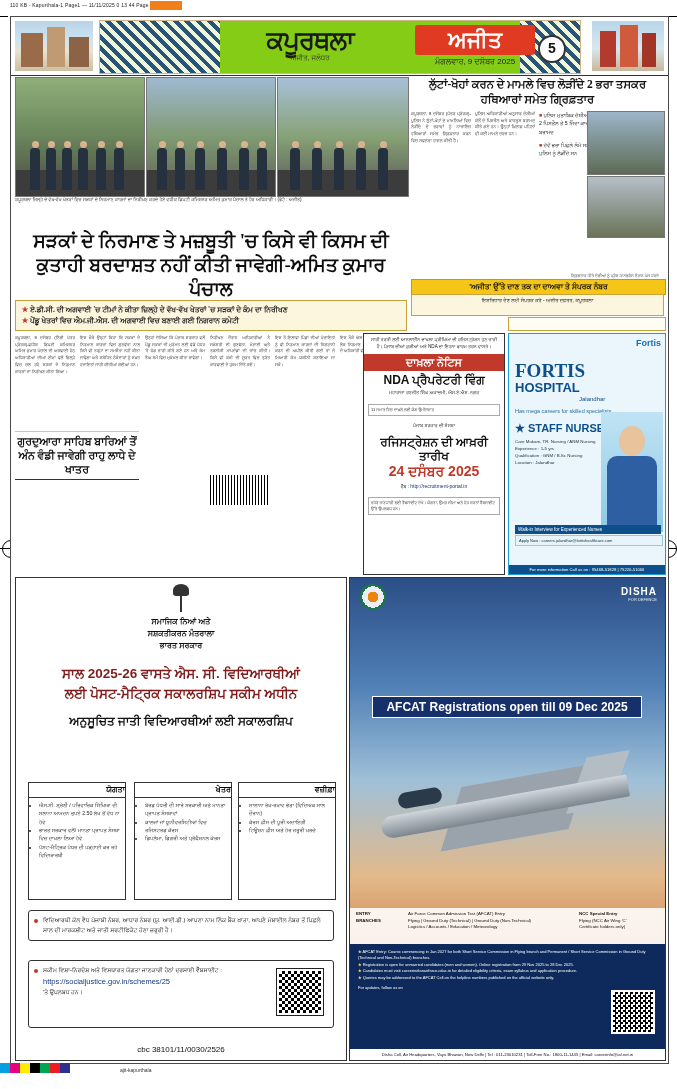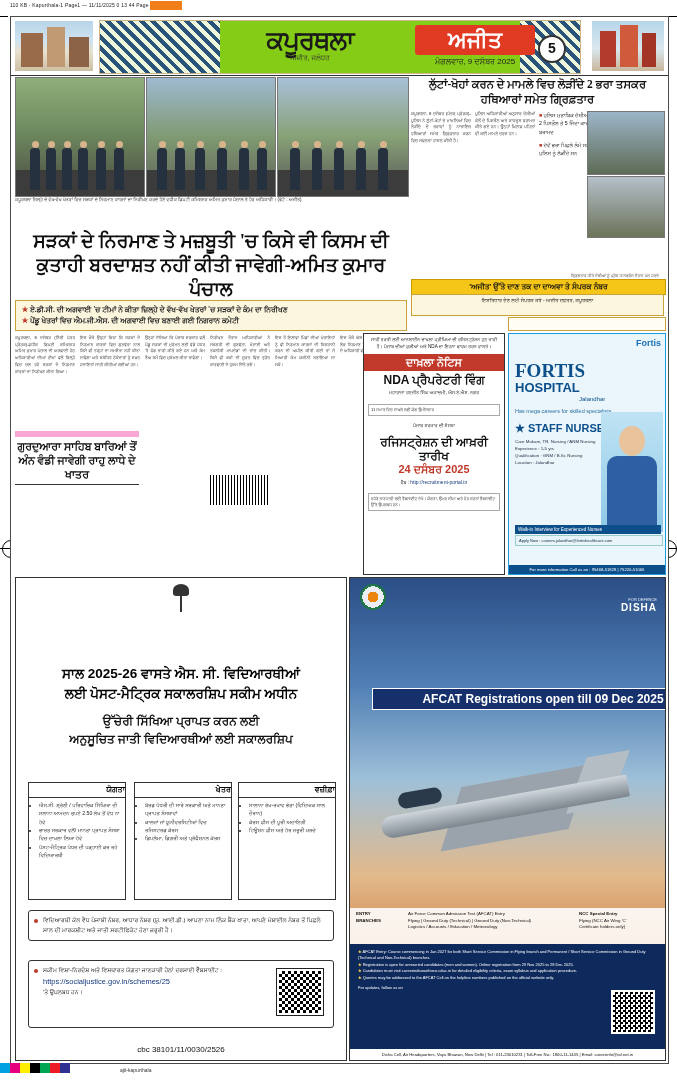--- a/index.html
+++ b/index.html
@@ -72,31 +72,31 @@
   .yellowbar{position:absolute;left:400px;top:262px;width:253px;height:14px;background:#f5c518;border:1px solid #c99a00;
      text-align:center;font-size:7.5px;font-weight:bold;line-height:14px;color:#111;}
   .subbar{position:absolute;left:400px;top:277px;width:253px;height:22px;border:1px solid #c9a23a;background:#fdf6df;
      font-size:5px;line-height:1.5;color:#222;text-align:center;padding:2px 3px;box-sizing:border-box;}
 
   
   .bodycols{position:absolute;left:4px;top:318px;width:392px;height:238px;}
   .bc{position:absolute;top:0;width:60px;font-size:4.2px;line-height:1.6;color:#222;text-align:justify;}
   .bc.c1{left:0;} .bc.c2{left:65px;} .bc.c3{left:130px;} .bc.c4{left:195px;} .bc.c5{left:260px;} .bc.c6{left:325px;}
   .midhead{position:absolute;left:0;top:96px;width:124px;font-family:"Liberation Serif",serif;font-weight:bold;
-     font-size:11px;line-height:1.25;color:#111;text-align:center;border-top:6px solid #f9a8d4;border-bottom:1px solid #333;padding:3px 0;}
+     font-size:11px;line-height:1.25;color:#111;text-align:center;border-top:1px solid #f9a8d4;border-bottom:1px solid #333;padding:3px 0;}
   .barcodebox{position:absolute;left:195px;top:140px;width:60px;height:30px;background:
      repeating-linear-gradient(90deg,#000 0 1px,#fff 1px 3px);}
 
   
   .ndaAd{position:absolute;left:352px;top:316px;width:140px;height:240px;border:1px solid #333;background:#fff;}
   .ndaAd .t{font-size:4.6px;text-align:center;line-height:1.5;padding:3px 4px;color:#111;}
   .ndaAd .red{background:#c0392b;color:#fff;font-size:11px;font-weight:bold;text-align:center;padding:2px 0;}
   .ndaAd .sub{font-size:12px;font-weight:bold;text-align:center;color:#111;margin-top:2px;}
   .ndaAd .box{border:1px solid #aaa;margin:4px;padding:2px;font-size:4px;line-height:1.5;color:#222;}
-  .ndaAd .date{font-size:11px;font-weight:bold;color:#c0392b;text-align:center;}
+  .ndaAd .date{font-size:14px;font-weight:bold;color:#c0392b;text-align:center;}
   .ndaAd .link{font-size:5px;text-align:center;color:#14397d;word-break:break-all;}
 
   
   .fortis{position:absolute;left:497px;top:316px;width:156px;height:240px;border:1px solid #1b9bd8;background:#eaf6fc;overflow:hidden;}
   .fortis .logo{position:absolute;right:4px;top:4px;font-size:9px;font-weight:bold;color:#1b6fb5;}
   .fortis h3{position:absolute;left:6px;top:26px;margin:0;font-family:"Liberation Serif",serif;font-size:19px;color:#0c4f8a;font-weight:bold;}
   .fortis .hosp{position:absolute;left:6px;top:46px;font-size:13px;color:#0c4f8a;font-weight:bold;}
   .fortis .city{position:absolute;left:70px;top:62px;font-size:6px;color:#0c4f8a;}
   .fortis .tag{position:absolute;left:6px;top:74px;font-size:5.5px;color:#2c6f9e;}
   .fortis .role{position:absolute;left:6px;top:88px;font-size:11px;color:#0c4f8a;font-weight:bold;}
@@ -110,46 +110,46 @@
 
   .kapurthala-ad{position:absolute;left:497px;top:300px;width:156px;}
 
   
   .govad{position:absolute;left:4px;top:560px;width:330px;height:482px;border:1px solid #333;background:#fff;}
   .emblem{position:absolute;left:50%;top:6px;transform:translateX(-50%);width:24px;height:30px;}
   .emblem .pole{position:absolute;left:11px;top:6px;width:2px;height:22px;background:#333;}
   .emblem .lion{position:absolute;left:4px;top:0;width:16px;height:12px;background:#333;border-radius:50% 50% 20% 20%;}
   .govad .m1{position:absolute;left:0;top:38px;width:100%;text-align:center;font-size:8px;font-weight:bold;line-height:1.5;color:#111;}
   .govad .m2{position:absolute;left:0;top:66px;width:100%;text-align:center;font-size:11px;font-weight:bold;color:#111;}
-  .govad .m3{position:absolute;left:10px;top:86px;width:310px;text-align:center;font-size:13.5px;font-weight:bold;line-height:1.5;color:#000000;}
+  .govad .m3{position:absolute;left:10px;top:86px;width:310px;text-align:center;font-size:13.5px;font-weight:bold;line-height:1.5;color:#7f1d1d;}
   .govad .m4{position:absolute;left:10px;top:134px;width:310px;text-align:center;font-size:12px;font-weight:bold;line-height:1.5;color:#111;}
   .gbox{position:absolute;top:204px;width:96px;height:116px;border:1px solid #333;}
   .gbox .gh{text-align:right;font-size:8px;font-weight:bold;padding:2px 0;border-bottom:1px solid #333;}
   .gbox ul{margin:0;padding:3px 3px 3px 10px;font-size:5.2px;line-height:1.6;color:#222;}
   .gb1{left:12px;} .gb2{left:118px;} .gb3{left:222px;}
   .note{position:absolute;left:12px;width:306px;border:1px solid #333;border-radius:3px;font-size:6px;line-height:1.6;color:#111;padding:5px 6px 5px 14px;box-sizing:border-box;}
   .note:before{content:"";position:absolute;left:5px;top:8px;width:4px;height:4px;background:#c0392b;border-radius:50%;}
   .n1{top:332px;}
   .n2{top:382px;min-height:68px;}
   .url{color:#14397d;font-size:7.5px;}
   .qr{position:absolute;right:10px;top:8px;width:42px;height:42px;background:
      repeating-conic-gradient(#000 0 25%,#fff 0 50%) 0 0/6px 6px;border:2px solid #fff;outline:1px solid #222;}
   .cbc{position:absolute;left:0;bottom:6px;width:100%;text-align:center;font-size:8px;color:#111;}
 
   
   .iaf{position:absolute;left:338px;top:560px;width:315px;height:482px;border:1px solid #333;overflow:hidden;
      background:linear-gradient(#2b4e86 0%,#4f7fb5 22%,#9fc0d8 42%,#e3b98a 62%,#c9763f 82%,#6b4a34 100%);}
   .iaf .roundel{position:absolute;left:10px;top:6px;width:26px;height:26px;border-radius:50%;
      background:radial-gradient(circle,#ff8a00 0 30%,#ffffff 30% 58%,#1b7a3c 58% 100%);opacity:.9;}
-  .iaf .disha{position:absolute;right:8px;top:24px;color:#fff;font-size:10px;font-weight:bold;letter-spacing:1px;}
+  .iaf .disha{position:absolute;right:8px;top:8px;color:#fff;font-size:10px;font-weight:bold;letter-spacing:1px;}
   .iaf .dishasub{position:absolute;right:8px;top:19px;color:#e7eef5;font-size:4px;}
   .iaf .join{position:absolute;left:0;top:78px;width:315px;text-align:center;font-family:"Liberation Serif",serif;
      font-size:24px;font-weight:bold;color:#ffffff;text-shadow:0 1px 2px #123;}
-  .iaf .afcat{position:absolute;left:22px;top:110px;width:268px;height:20px;background:#15306b;border:1px solid #fff;
-     color:#fff;font-size:12px;font-weight:bold;text-align:center;line-height:20px;padding-left:36px;}
+  .iaf .afcat{position:absolute;left:22px;top:118px;width:268px;height:20px;background:#15306b;border:1px solid #fff;
+     color:#fff;font-size:12px;font-weight:bold;text-align:center;line-height:20px;}
   .jet{position:absolute;left:30px;top:160px;width:260px;height:140px;}
   .jet .fus{position:absolute;left:0;top:58px;width:250px;height:22px;background:linear-gradient(#cfd6dc,#7d868e);
      border-radius:40px 6px 6px 40px;transform:rotate(-10deg);}
   .jet .wing{position:absolute;left:70px;top:40px;width:130px;height:60px;background:#9aa3ab;transform:rotate(-10deg) skewX(-28deg);}
   .jet .tail{position:absolute;left:196px;top:18px;width:44px;height:52px;background:#b5bdc4;transform:rotate(-10deg) skewX(-30deg);}
   .jet .cano{position:absolute;left:18px;top:52px;width:44px;height:16px;background:#2b3a4a;border-radius:14px;transform:rotate(-10deg);}
   .iaf .tablebar{position:absolute;left:0;top:330px;width:315px;height:36px;background:rgba(255,255,255,.88);
      font-size:4.4px;color:#111;padding:3px 6px;box-sizing:border-box;}
   .iaf .tablebar .row{display:flex;gap:6px;line-height:1.5;}
   .iaf .tablebar .lbl{font-weight:bold;width:46px;}
@@ -323,26 +323,30 @@
       <div class="walk">Walk-in Interview for Experienced Nurses</div>
       <div class="apply">Apply Now : careers.jalandhar@fortishealthcare.com</div>
       <div class="foot">For more information Call us on : 95468-51828 | 75220-51066</div>
     </div>
 
     <div class="govad">
       <div class="emblem">
         <div class="lion"></div>
           <div class="pole"></div>
       </div>
+      <div class="m1">
+        <div>ਸਮਾਜਿਕ ਨਿਆਂ ਅਤੇ</div>
+        <div>ਸਸ਼ਕਤੀਕਰਨ ਮੰਤਰਾਲਾ</div>
+        <div>ਭਾਰਤ ਸਰਕਾਰ</div>
+      </div>
       <div class="m3">
         <div>ਸਾਲ 2025-26 ਵਾਸਤੇ ਐਸ. ਸੀ. ਵਿਦਿਆਰਥੀਆਂ</div>
         <div>ਲਈ ਪੋਸਟ-ਮੈਟ੍ਰਿਕ ਸਕਾਲਰਸ਼ਿਪ ਸਕੀਮ ਅਧੀਨ</div>
       </div>
       <div class="m4">
-        <div>ਉੱਚੇਰੀ ਸਿੱਖਿਆ ਪ੍ਰਾਪਤ ਕਰਨ ਲਈ</div>
         <div>ਅਨੁਸੂਚਿਤ ਜਾਤੀ ਵਿਦਿਆਰਥੀਆਂ ਲਈ ਸਕਾਲਰਸ਼ਿਪ</div>
       </div>
 
       <div class="gbox gb1">
         <div class="gh">ਯੋਗਤਾ</div>
         <ul>
           <li>ਐਸ.ਸੀ. ਸ਼੍ਰੇਣੀ / ਪਰਿਵਾਰਿਕ ਸਿੱਖਿਆ ਦੀ ਸਲਾਨਾ ਆਮਦਨ ਰੁਪਏ 2.50 ਲੱਖ ਤੋਂ ਵੱਧ ਨਾ ਹੋਵੇ</li>
           <li>ਭਾਰਤ ਸਰਕਾਰ ਵਲੋਂ/ ਮਾਨਤਾ ਪ੍ਰਾਪਤ ਸੰਸਥਾ ਵਿਚ ਦਾਖਲਾ ਲਿਆ ਹੋਵੇ</li>
           <li>ਪੋਸਟ-ਮੈਟ੍ਰਿਕ ਪੱਧਰ ਦੀ ਪੜ੍ਹਾਈ ਕਰ ਰਹੇ ਵਿਦਿਆਰਥੀ</li>
         </ul>

